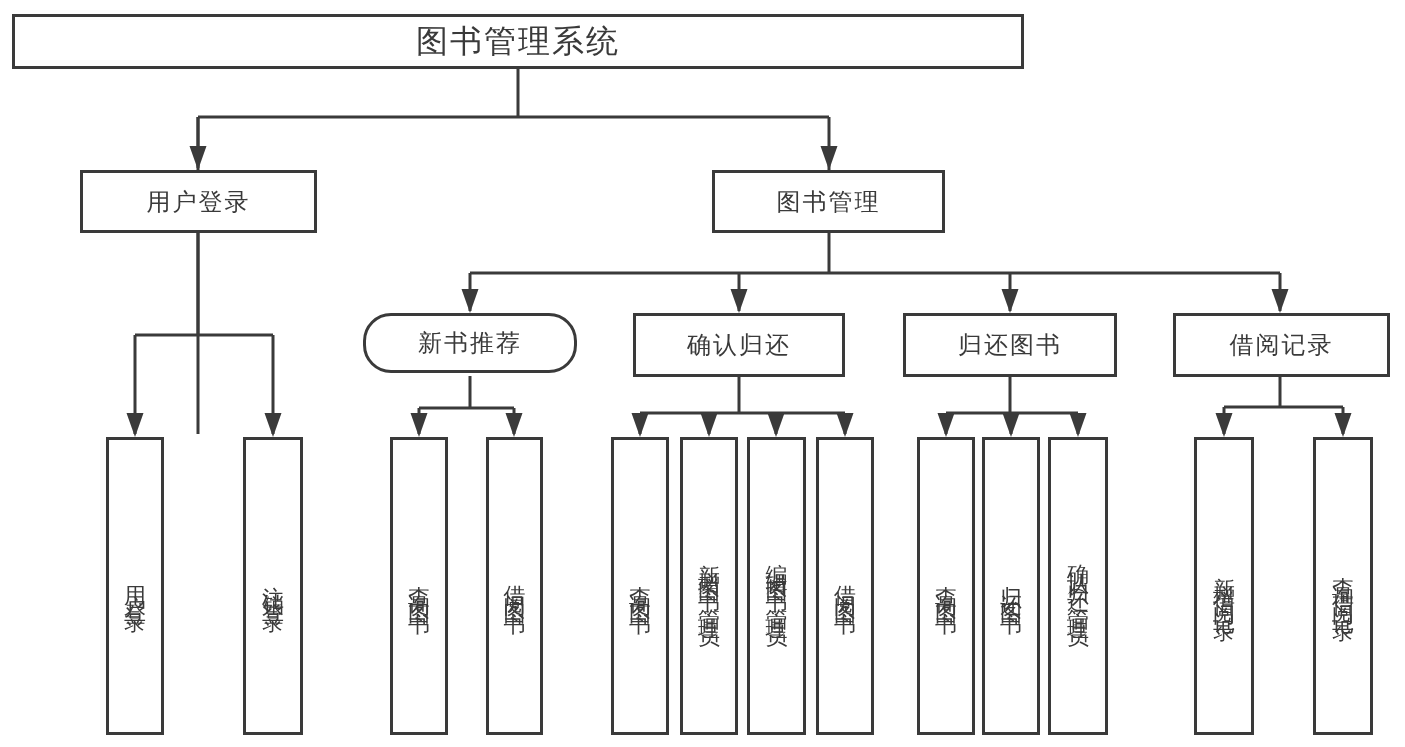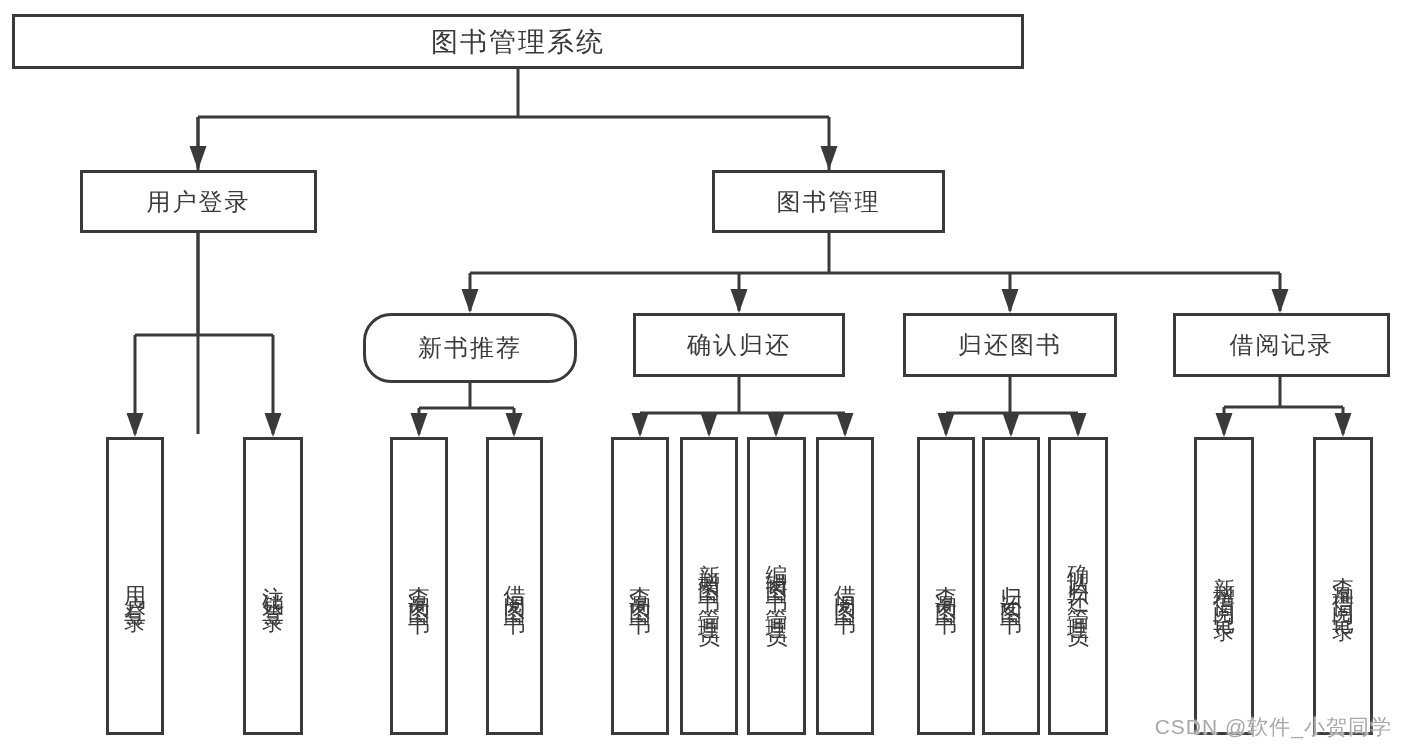--- a/index.html
+++ b/index.html
@@ -17,21 +17,21 @@
     z-index:1;
   }
   .box{
     position:absolute;box-sizing:border-box;
     background:var(--box-fill,#ffffff);
     border:3px solid var(--line,#3a3a3a);
     display:flex;align-items:center;justify-content:center;
     z-index:2;
   }
   .hbox{font-size:24px;letter-spacing:2px;white-space:nowrap;}
-  .root-box{font-size:27px;}
+  .root-box{font-size:32px;}
   .vbox .label{
     writing-mode:vertical-rl;
     text-orientation:mixed;
     font-size:22px;
     letter-spacing:9px;
     line-height:1.1;
     white-space:nowrap;
   }
   .watermark{
     position:absolute;right:13px;bottom:6px;
@@ -92,21 +92,21 @@
     <span class="label">图书管理系统</span>
   </div>
 
   <div class="box hbox" style="left:80px;top:170px;width:237px;height:63px;">
     <span class="label">用户登录</span>
   </div>
   <div class="box hbox" style="left:712px;top:170px;width:233px;height:63px;">
     <span class="label">图书管理</span>
   </div>
 
-  <div class="box hbox" style="left:363px;top:313px;width:214px;height:70px;border-radius:28px;">
+  <div class="box hbox" style="left:363px;top:313px;width:214px;height:60px;border-radius:28px;">
     <span class="label">新书推荐</span>
   </div>
   <div class="box hbox" style="left:633px;top:313px;width:212px;height:64px;">
     <span class="label">确认归还</span>
   </div>
   <div class="box hbox" style="left:903px;top:313px;width:214px;height:64px;">
     <span class="label">归还图书</span>
   </div>
   <div class="box hbox" style="left:1173px;top:313px;width:217px;height:64px;">
     <span class="label">借阅记录</span>
@@ -149,15 +149,14 @@
     <span class="label">确认归还（管理员）</span>
   </div>
 
   <div class="box vbox" style="left:1194px;top:437px;width:60px;height:298px;">
     <span class="label">新增借阅记录</span>
   </div>
   <div class="box vbox" style="left:1313px;top:437px;width:60px;height:298px;">
     <span class="label">查询借阅记录</span>
   </div>
 
-  <div class="watermark">CSDN @软件_小贺同学</div>
 
 </div>
 
 </body></html>

